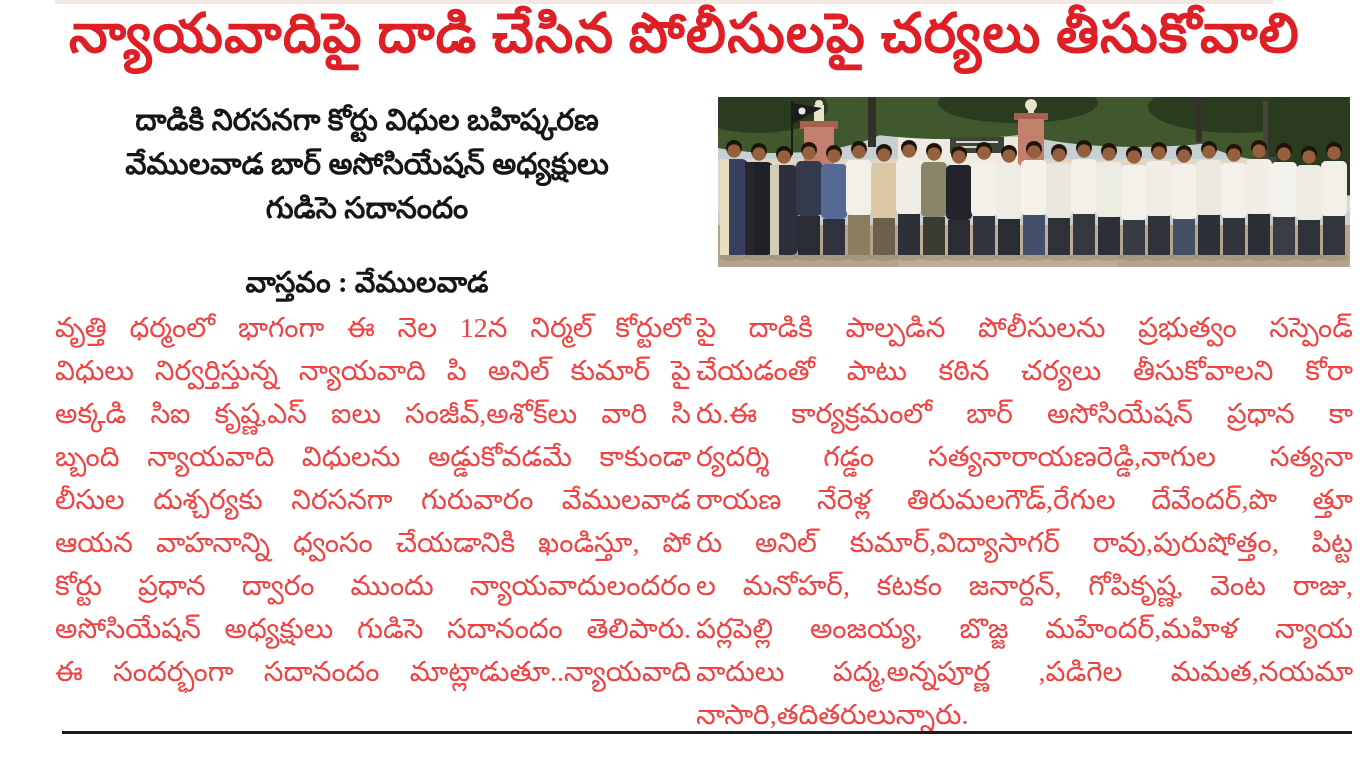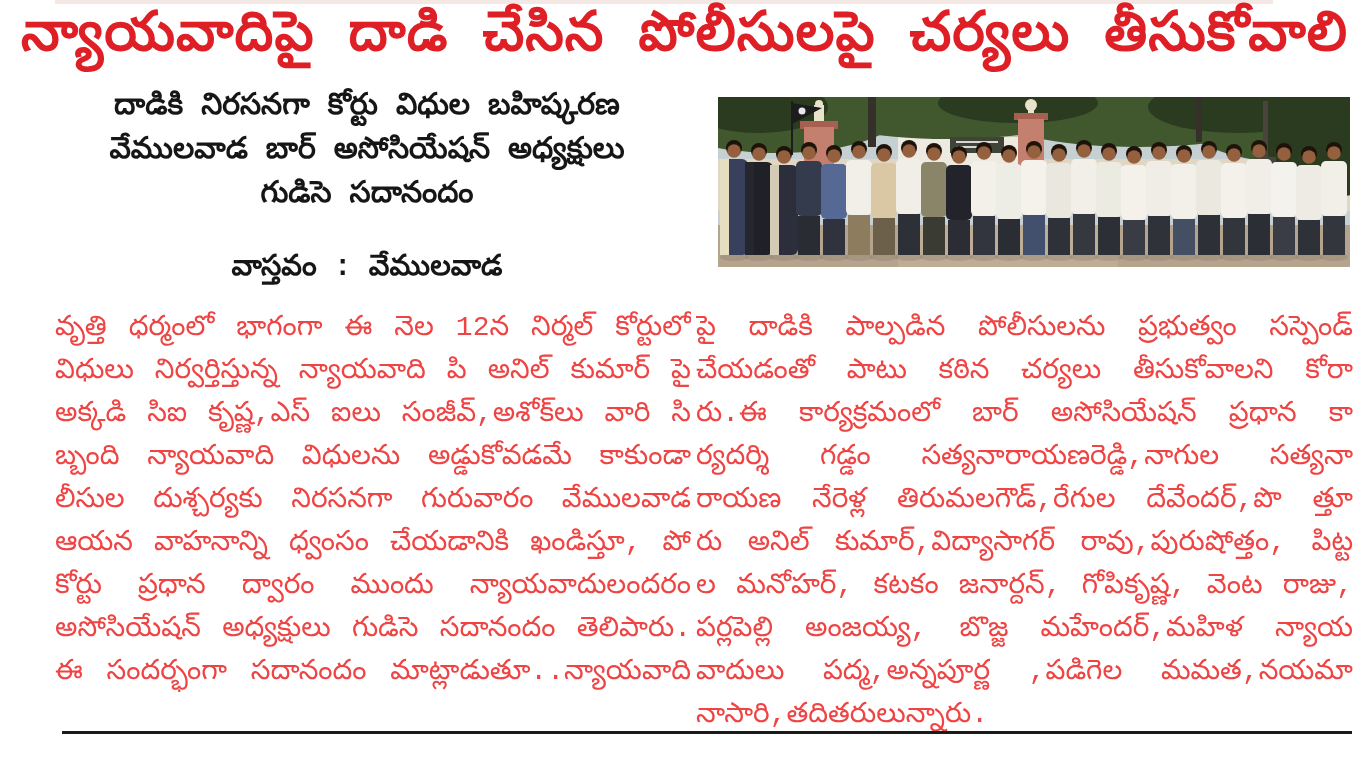--- a/index.html
+++ b/index.html
@@ -1,29 +1,29 @@
 <!DOCTYPE html>
 <html><head>
 <meta charset="utf-8">
 <style>
   html,body { margin:0; padding:0; background:#ffffff; }
   .page {
     position:relative; width:1369px; height:764px; overflow:hidden;
     background:#ffffff;
-    font-family:Liberation Mono, monospace;
+    font-family:Liberation Serif, serif;
     color:#111;
   }
   .top-strip { position:absolute; left:55px; top:0; width:1218px; height:4px; opacity:.8; }
   .headline {
     position:absolute; left:0; top:2px; width:100%; height:80px;
     font-size:55px; font-weight:bold; text-align:center;
     white-space:nowrap; overflow:hidden; letter-spacing:1px;
   }
   .subhead {
-    position:absolute; left:62px; top:84px; width:610px;
+    position:absolute; left:62px; top:98px; width:610px;
     font-size:30px; font-weight:bold; color:#161616;
   }
   .subhead .subline { height:44px; line-height:44px; text-align:center; white-space:nowrap; overflow:hidden; }
   .dateline { height:40px; line-height:40px; text-align:center; font-size:29px; font-weight:bold; white-space:nowrap; overflow:hidden;margin-top:32px; }
   .photo {
     position:absolute; left:718px; top:97px; width:632px; height:170px; overflow:hidden;
     background:#c6d0d2;
   }
   .photo svg { display:block; }
   .bodycol { position:absolute; top:277px; font-size:28px; color:#ef4444;margin-top:29px; }

